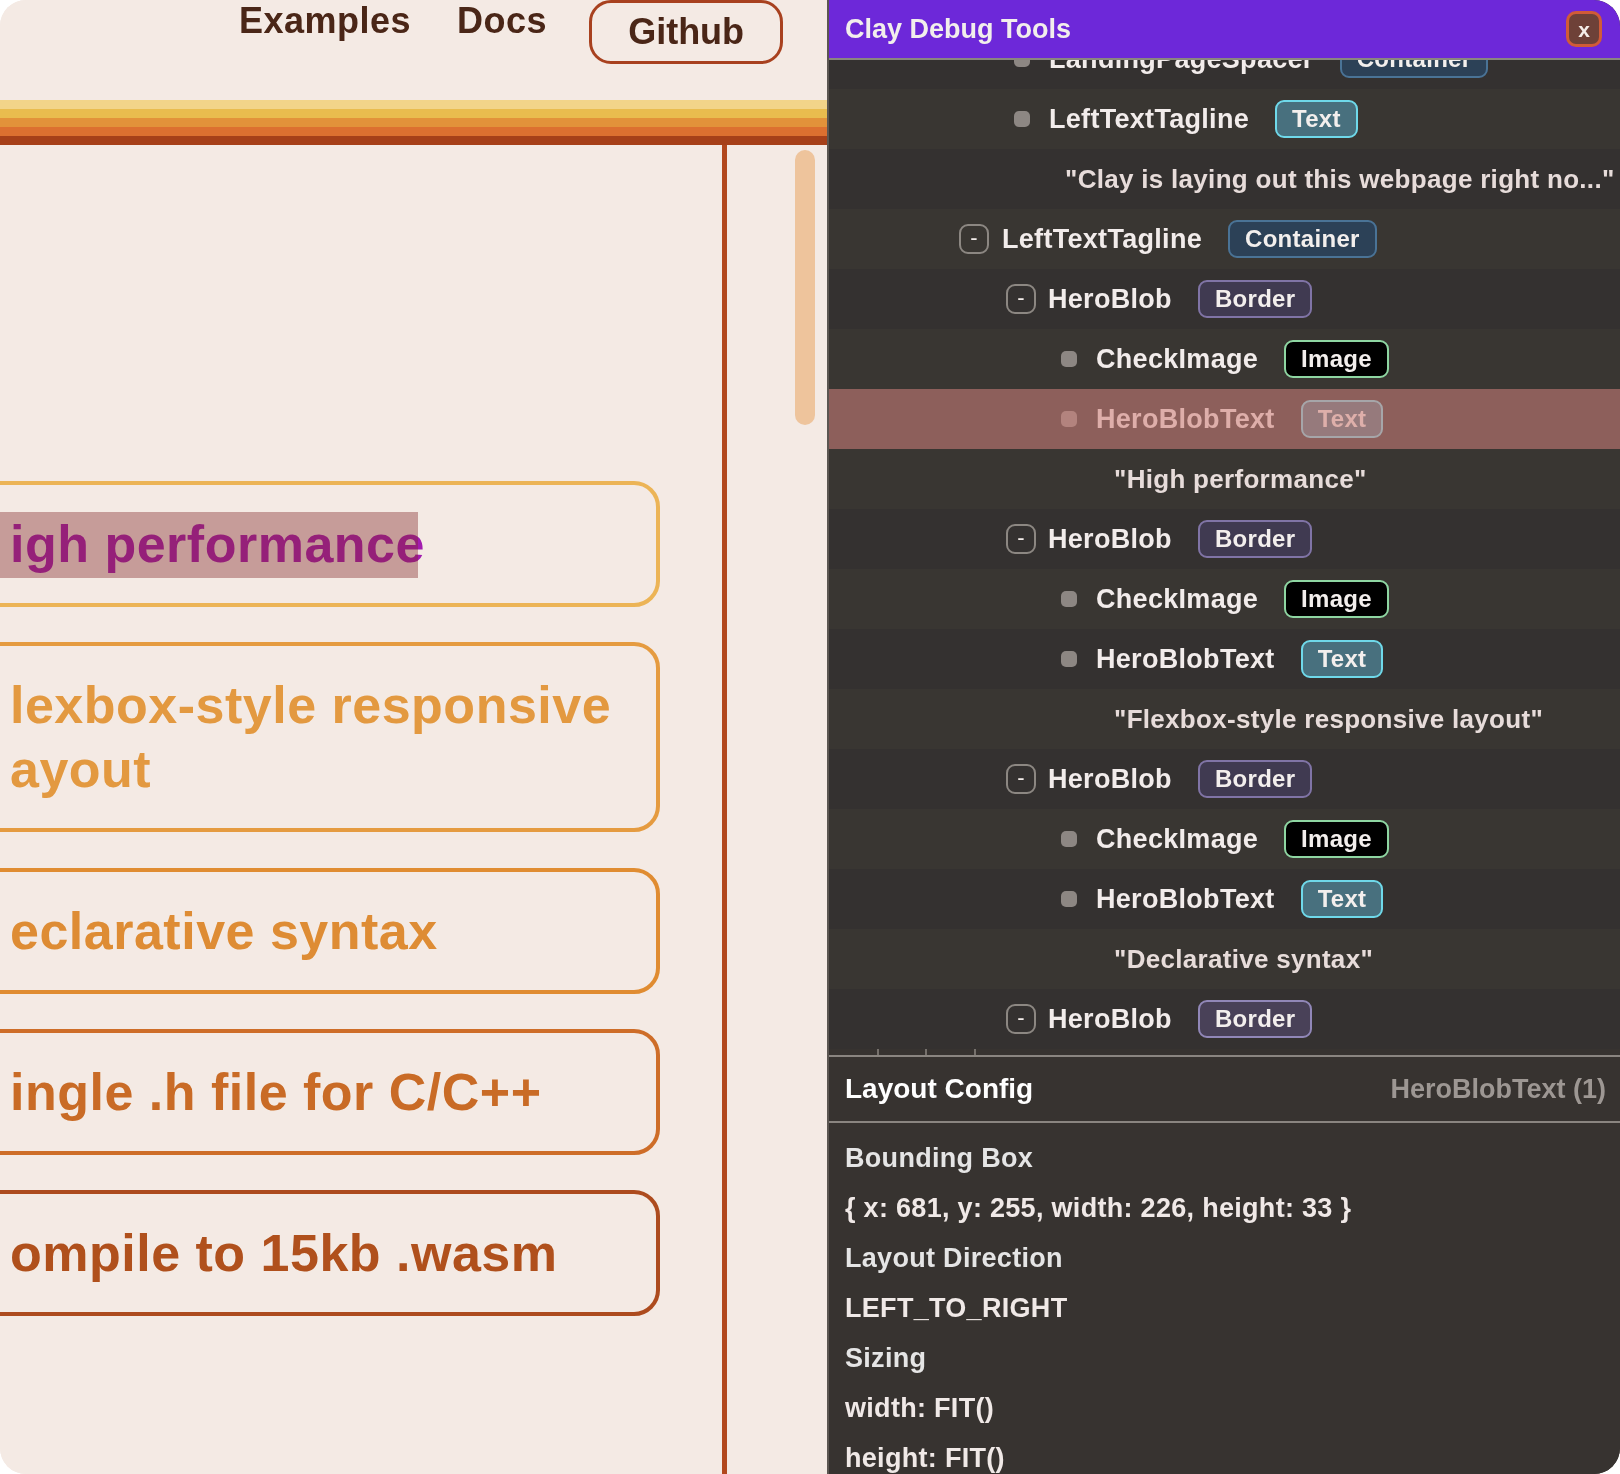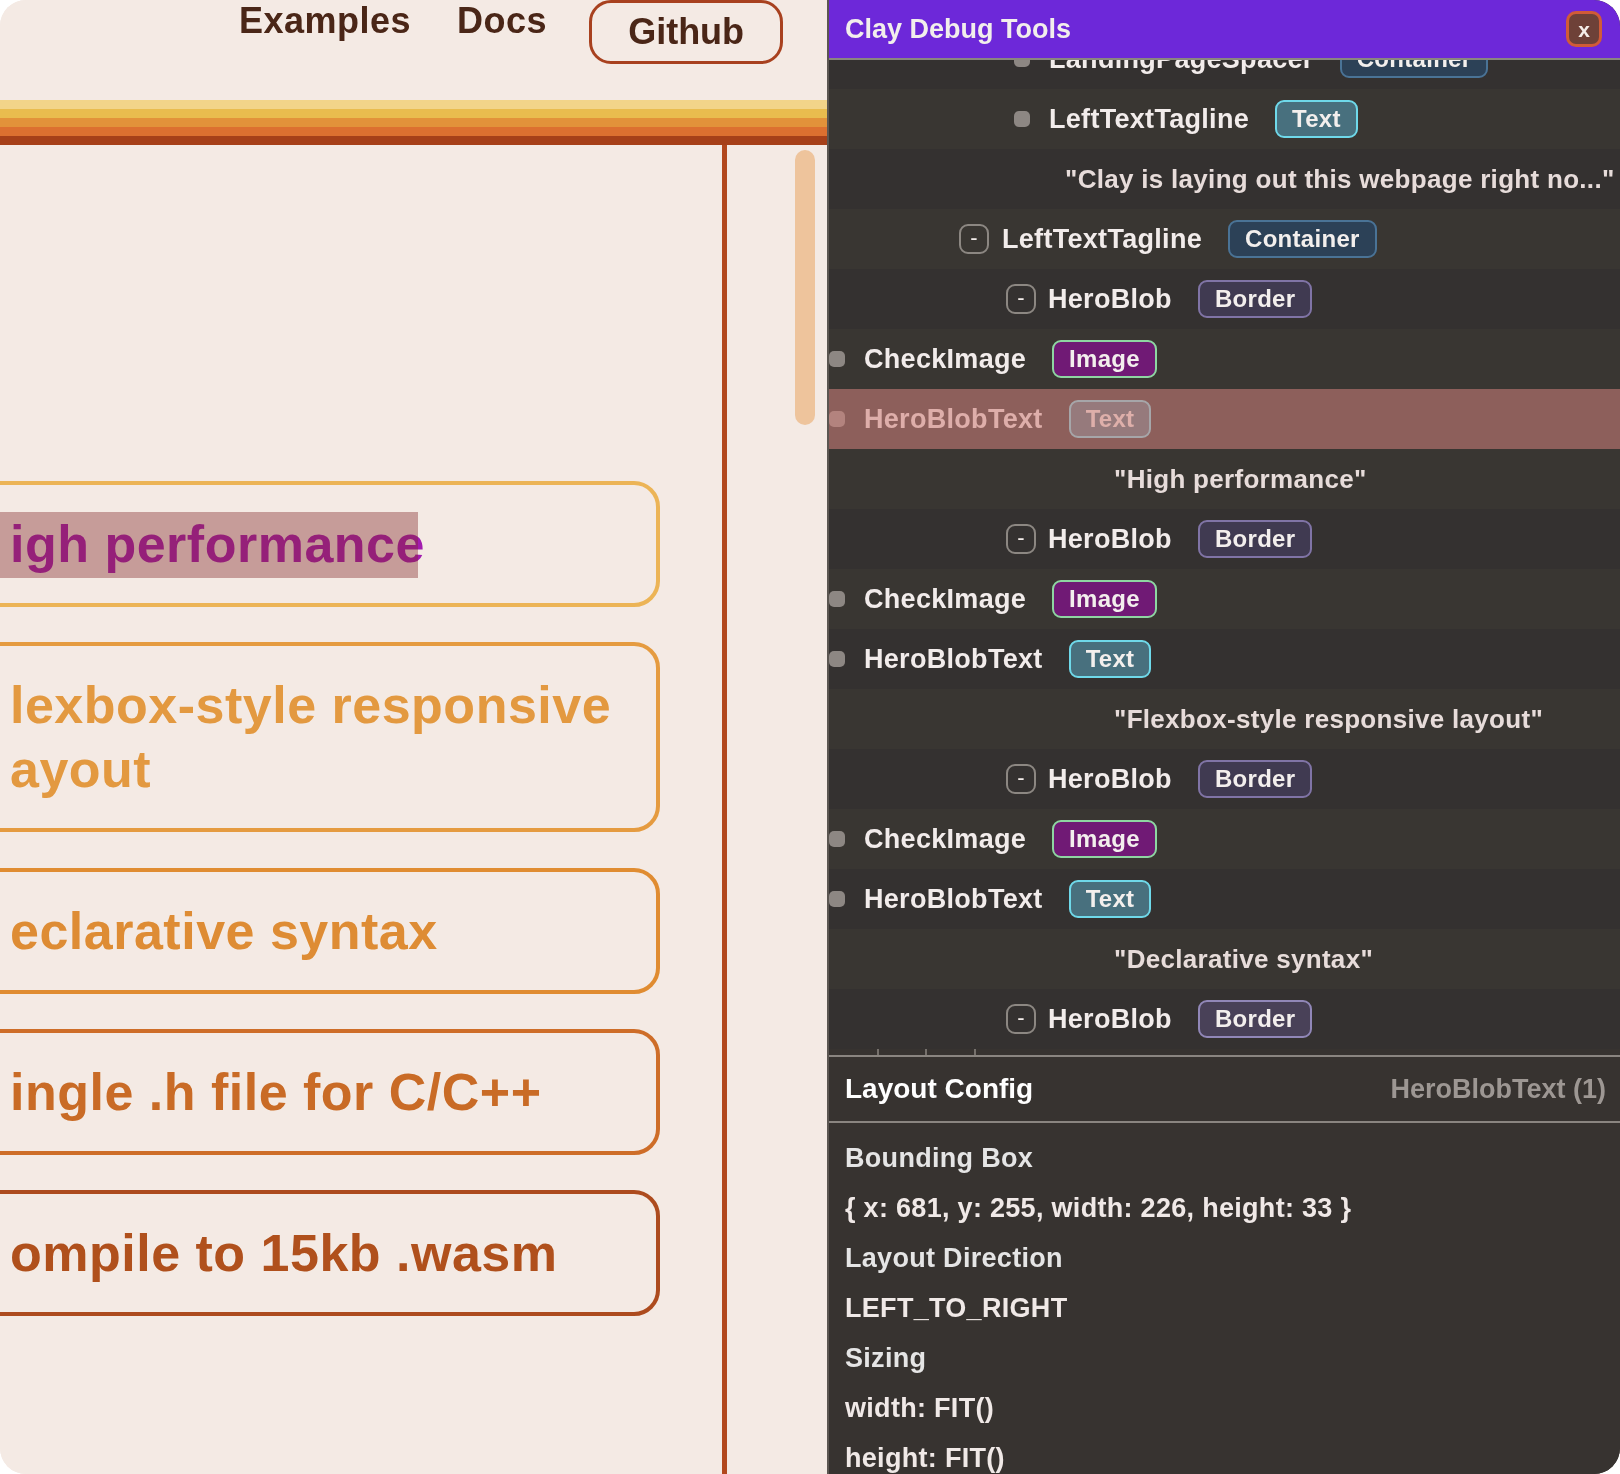--- a/index.html
+++ b/index.html
@@ -45,28 +45,28 @@
   .row.highlight::after{content:"";position:absolute;inset:0;background:rgba(206,130,122,0.58);}
   .twisty{flex:none;width:30px;height:30px;border:2px solid #8c8782;border-radius:9px;
     color:#f2ecea;font-size:22px;display:flex;align-items:center;justify-content:center;line-height:1;padding-bottom:3px;}
   .bullet{flex:none;width:16px;height:16px;border-radius:5px;background:#8d8783;}
   .ename{font-size:27px;font-weight:600;color:#f2eceb;letter-spacing:.3px;}
   .tag{margin-left:26px;height:38px;padding:0 15px;border-radius:9px;border:2px solid;
     display:flex;align-items:center;font-size:24px;font-weight:600;color:#f3efed;letter-spacing:.3px;}
   .tag-container{background:#2c4157;border-color:#4a7396;}
   .tag-border{background:#403a51;border-color:#8074a6;}
   .tag-border-active{background:#494158;border-color:#9187b8;}
-  .tag-image{background:#701a75;border-color:#8ed6a2;}
+  .tag-image{background:#000000;border-color:#8ed6a2;}
   .tag-text{background:#48707e;border-color:#6fd9ea;}
   .qtext{font-size:26px;font-weight:600;color:#e7dcda;letter-spacing:.3px;}
   
   .d2{padding-left:130px;} .d2 .ename{margin-left:13px;}
   .d3{padding-left:185px;} .d3 .ename{margin-left:19px;}
   .d3b{padding-left:177px;} .d3b .ename{margin-left:12px;}
-  .d4{} .d4 .ename{margin-left:19px;}
+  .d4{padding-left:232px;} .d4 .ename{margin-left:19px;}
   .q3{padding-left:236px;} .q4{padding-left:285px;}
 
   .config-bar{flex:none;height:68px;border-top:2px solid #8a8580;border-bottom:2px solid #8a8580;
     display:flex;align-items:center;justify-content:space-between;padding:0 14px 0 16px;background:#373330;}
   .config-title{font-size:28px;font-weight:700;color:#ffffff;}
   .config-selected{font-size:27px;font-weight:600;color:#9d9793;}
   .config-body{flex:1;padding:10px 16px 0 16px;background:#373330;}
   .cline{height:50px;display:flex;align-items:center;font-size:27px;letter-spacing:.3px;}
   .cline.label{color:#e5e5e5;font-weight:700;}
   .cline.value{color:#f0e9e7;font-weight:600;}

